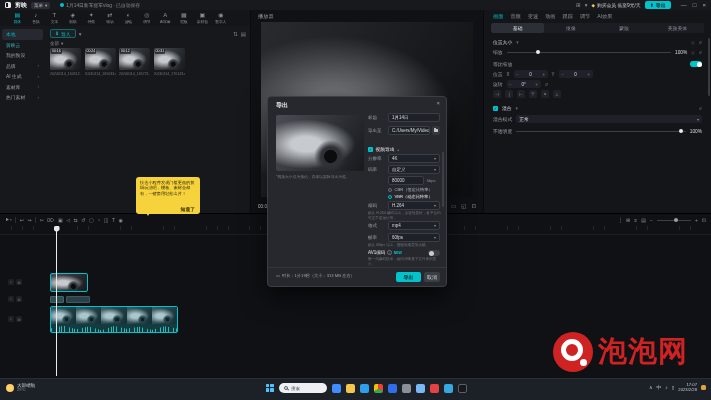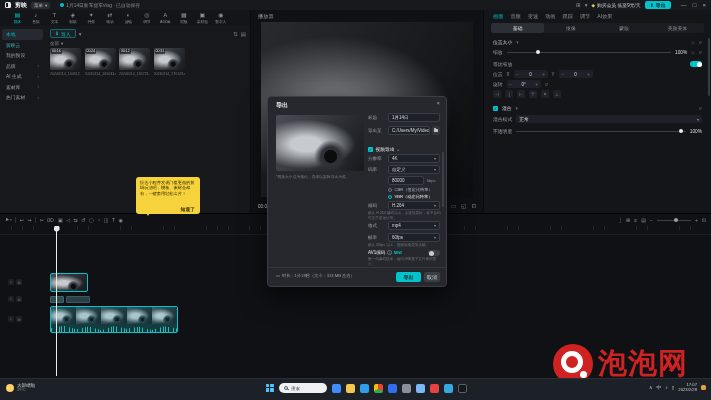--- a/index.html
+++ b/index.html
@@ -161,21 +161,21 @@
   .start i:nth-child(4){left:4.4px;top:4.4px;}
   .search-pill{display:flex;align-items:center;gap:3px;width:48px;height:10px;background:#eef0f3;border-radius:5px;padding:0 5px;font-size:4.5px;color:#49505a;}
   .mag{width:4px;height:4px;border:0.8px solid #596068;border-radius:50%;position:relative;flex:none;}
   .mag:after{content:"";position:absolute;width:2.2px;height:0.9px;background:#596068;transform:rotate(45deg);right:-1.8px;bottom:-0.6px;}
   .tb-app{width:9px;height:9px;border-radius:2px;}
   .tb-right{position:absolute;right:5px;top:3px;display:flex;gap:4px;align-items:center;font-size:4.8px;color:#c8ccd2;}
   .clock{display:flex;flex-direction:column;align-items:flex-end;font-size:4.2px;line-height:1.25;color:#c8ccd2;}
   .noti-dot{width:5px;height:5px;border-radius:1.5px;background:#e0a23a;}
 
   
-  .watermark{position:absolute;left:553px;top:344px;display:flex;align-items:flex-start;gap:5px;z-index:40;}
+  .watermark{position:absolute;left:553px;top:332px;display:flex;align-items:flex-start;gap:5px;z-index:40;}
   .wm-logo{width:40px;height:40px;border-radius:50%;background:#cf2222;position:relative;}
   .wm-logo .ring{position:absolute;left:8px;top:7px;width:22px;height:22px;border:5px solid #fff;border-radius:50%;}
   .wm-logo .tail{position:absolute;right:6px;bottom:6px;width:7px;height:7px;border-radius:50%;background:#fff;}
   .wm-text{font-size:29px;font-weight:bold;color:#cf2222;letter-spacing:1px;}
 </style>
 </head>
 <body>
 
 <div id="app">
 

